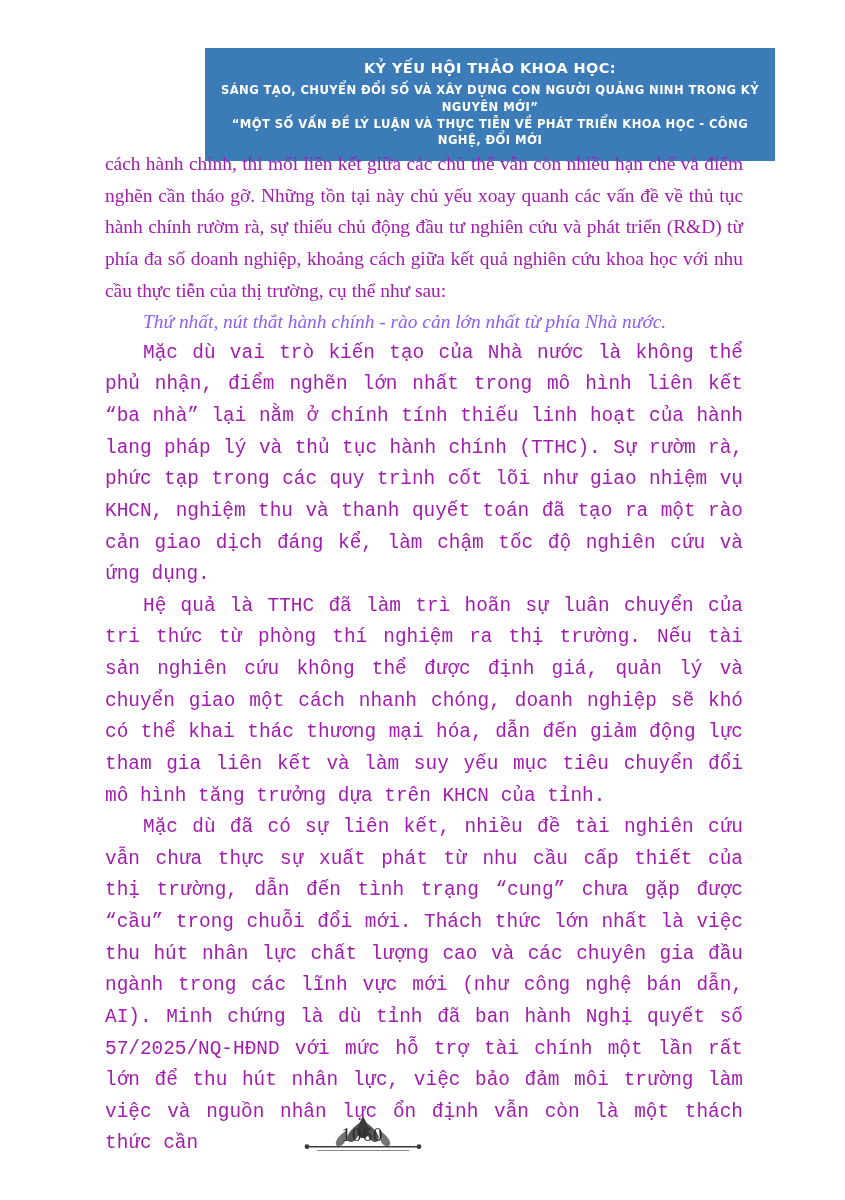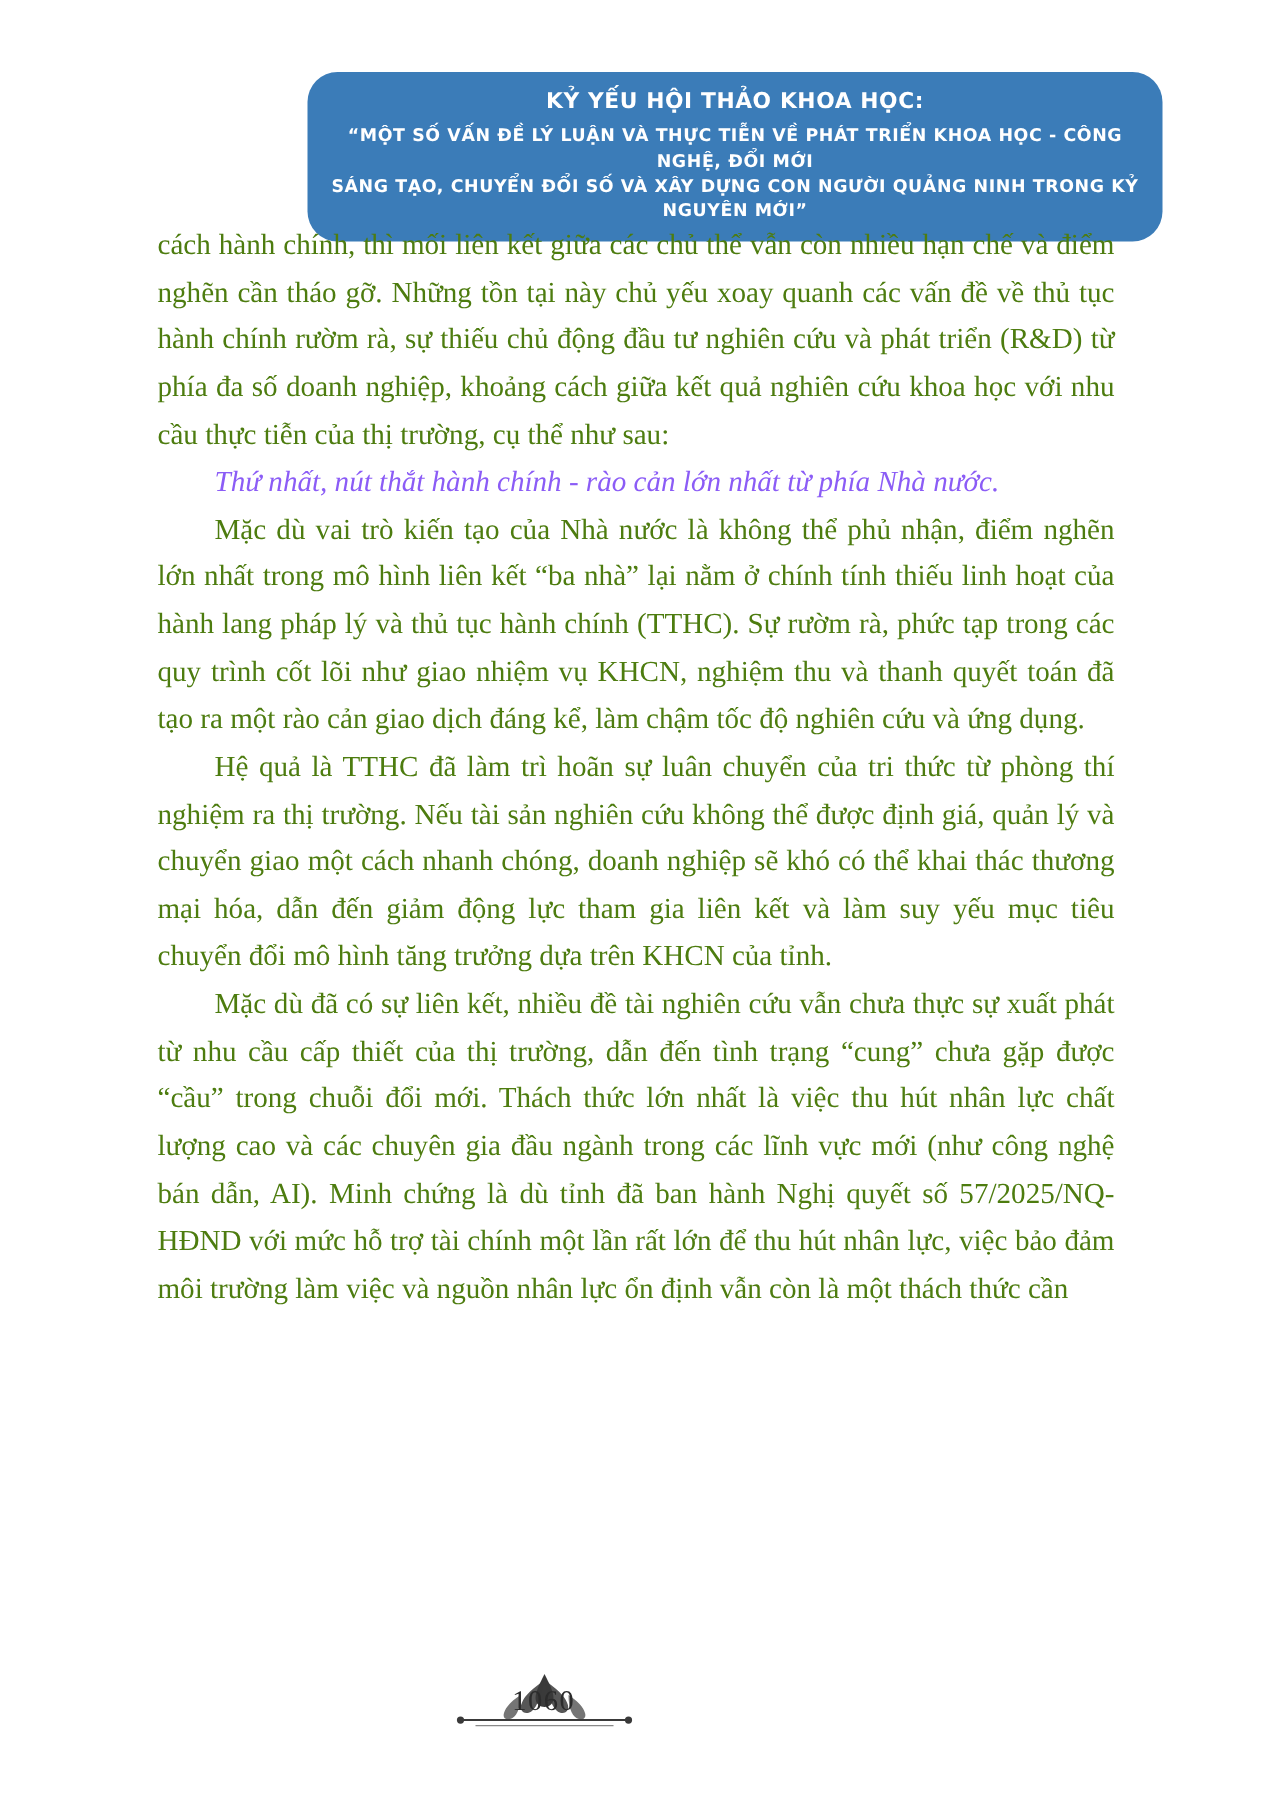--- a/index.html
+++ b/index.html
@@ -27,21 +27,20 @@
   
   .header-banner {
     position: absolute;
     left: 205px;
     top: 48px;
     width: 570px;
     background: #3b7cb8;
     padding: 10px 14px 12px 14px;
     box-sizing: border-box;
     text-align: center;
-    border-radius: 20px;
   }
   .header-line {
     color: #ffffff;
     font-family: "DejaVu Sans", sans-serif;
     font-weight: bold;
     letter-spacing: 0.4px;
     line-height: 1.45;
   }
   .header-line-1 {
     font-size: 14.5px;
@@ -63,27 +62,28 @@
     left: 105px;
     top: 148px;
     width: 638px;
   }
   p.para {
     margin: 0;
     font-size: 19.4px;
     line-height: 1.63;
     text-align: justify;
     text-justify: inter-word;
-    color: #4d7c0f;
+    color: #a21caf;
   }
   p.para.first {
     text-indent: 0;
   }
   p.para.indent {
     text-indent: 38px;
+    font-family: Liberation Mono, monospace;
   }
   p.italic {
     font-style: italic;
     text-indent: 38px;
     margin: 0;
     font-size: 19.4px;
     line-height: 1.63;
     color: #8b5cf6;
   }
 
@@ -119,22 +119,22 @@
     z-index: 1;
   }
 </style>
 </head>
 <body>
 
 <div class="page">
 
   <div class="header-banner">
     <div class="header-line header-line-1">KỶ YẾU HỘI THẢO KHOA HỌC:</div>
+    <div class="header-line header-line-3">SÁNG TẠO, CHUYỂN ĐỔI SỐ VÀ XÂY DỰNG CON NGƯỜI QUẢNG NINH TRONG KỶ NGUYÊN MỚI”</div>
     <div class="header-line header-line-2">“MỘT SỐ VẤN ĐỀ LÝ LUẬN VÀ THỰC TIỄN VỀ PHÁT TRIỂN KHOA HỌC - CÔNG NGHỆ, ĐỔI MỚI</div>
-    <div class="header-line header-line-3">SÁNG TẠO, CHUYỂN ĐỔI SỐ VÀ XÂY DỰNG CON NGƯỜI QUẢNG NINH TRONG KỶ NGUYÊN MỚI”</div>
   </div>
 
   <div class="content">
     <p class="para first">cách hành chính, thì mối liên kết giữa các chủ thể vẫn còn nhiều hạn chế và điểm nghẽn cần tháo gỡ. Những tồn tại này chủ yếu xoay quanh các vấn đề về thủ tục hành chính rườm rà, sự thiếu chủ động đầu tư nghiên cứu và phát triển (R&amp;D) từ phía đa số doanh nghiệp, khoảng cách giữa kết quả nghiên cứu khoa học với nhu cầu thực tiễn của thị trường, cụ thể như sau:</p>
     <p class="italic">Thứ nhất, nút thắt hành chính - rào cản lớn nhất từ phía Nhà nước.</p>
     <p class="para indent">Mặc dù vai trò kiến tạo của Nhà nước là không thể phủ nhận, điểm nghẽn lớn nhất trong mô hình liên kết “ba nhà” lại nằm ở chính tính thiếu linh hoạt của hành lang pháp lý và thủ tục hành chính (TTHC). Sự rườm rà, phức tạp trong các quy trình cốt lõi như giao nhiệm vụ KHCN, nghiệm thu và thanh quyết toán đã tạo ra một rào cản giao dịch đáng kể, làm chậm tốc độ nghiên cứu và ứng dụng.</p>
     <p class="para indent">Hệ quả là TTHC đã làm trì hoãn sự luân chuyển của tri thức từ phòng thí nghiệm ra thị trường. Nếu tài sản nghiên cứu không thể được định giá, quản lý và chuyển giao một cách nhanh chóng, doanh nghiệp sẽ khó có thể khai thác thương mại hóa, dẫn đến giảm động lực tham gia liên kết và làm suy yếu mục tiêu chuyển đổi mô hình tăng trưởng dựa trên KHCN của tỉnh.</p>
     <p class="para indent">Mặc dù đã có sự liên kết, nhiều đề tài nghiên cứu vẫn chưa thực sự xuất phát từ nhu cầu cấp thiết của thị trường, dẫn đến tình trạng “cung” chưa gặp được “cầu” trong chuỗi đổi mới. Thách thức lớn nhất là việc thu hút nhân lực chất lượng cao và các chuyên gia đầu ngành trong các lĩnh vực mới (như công nghệ bán dẫn, AI). Minh chứng là dù tỉnh đã ban hành Nghị quyết số 57/2025/NQ-HĐND với mức hỗ trợ tài chính một lần rất lớn để thu hút nhân lực, việc bảo đảm môi trường làm việc và nguồn nhân lực ổn định vẫn còn là một thách thức cần</p>
   </div>
 

